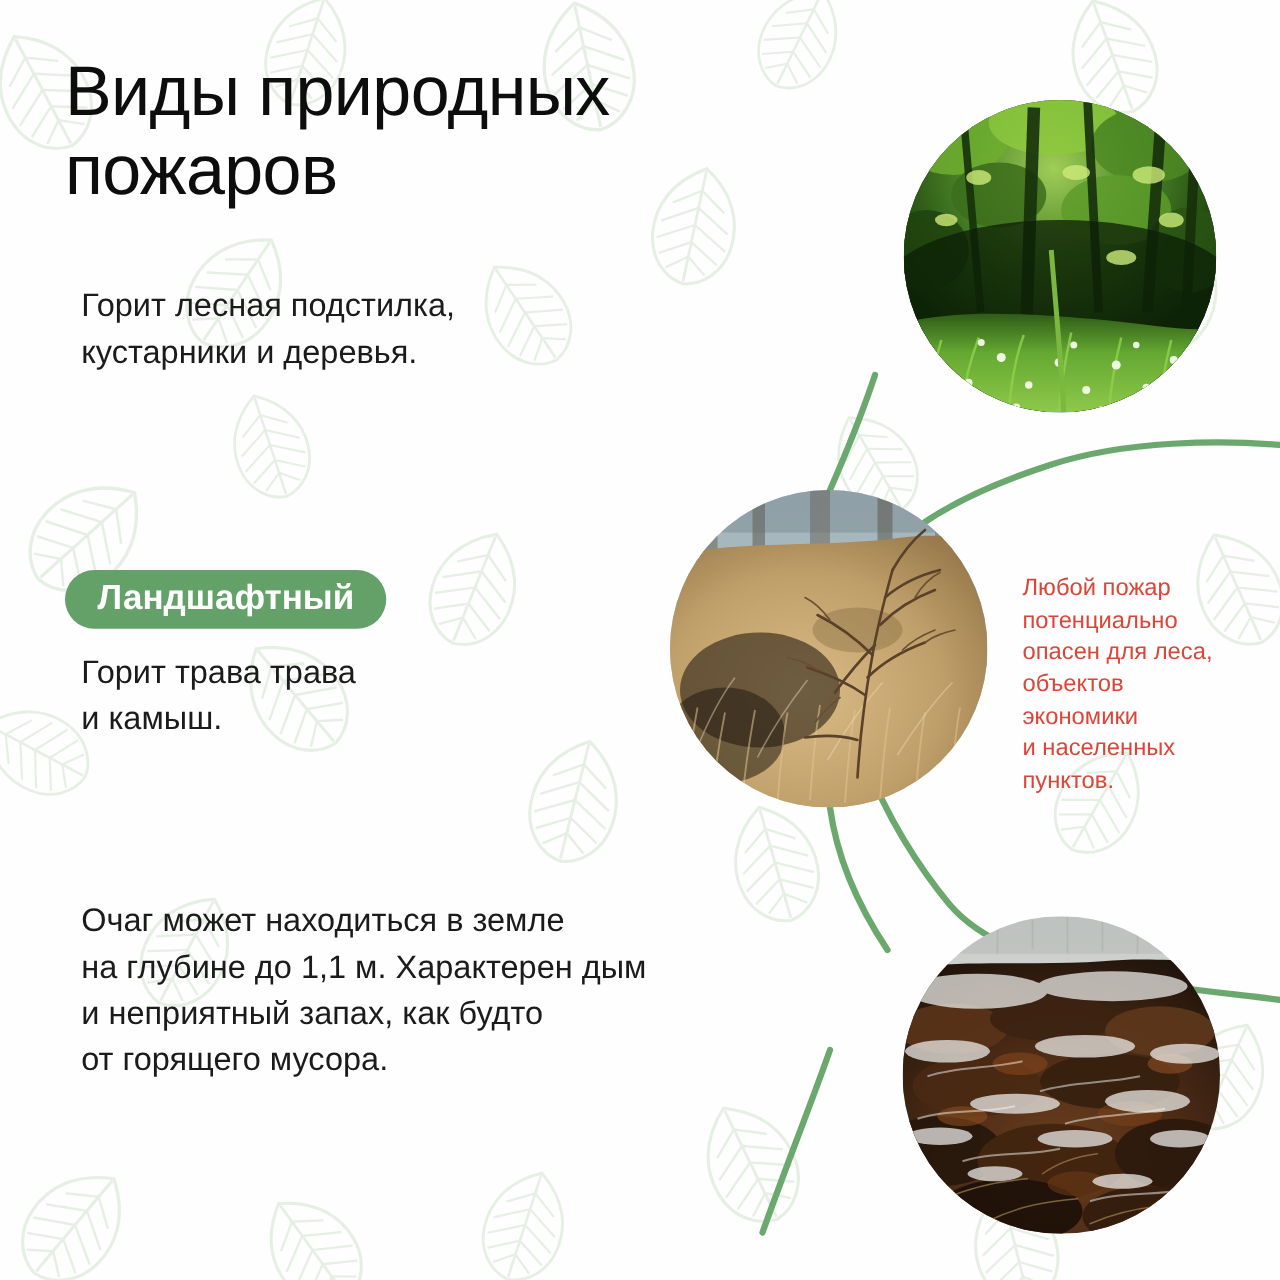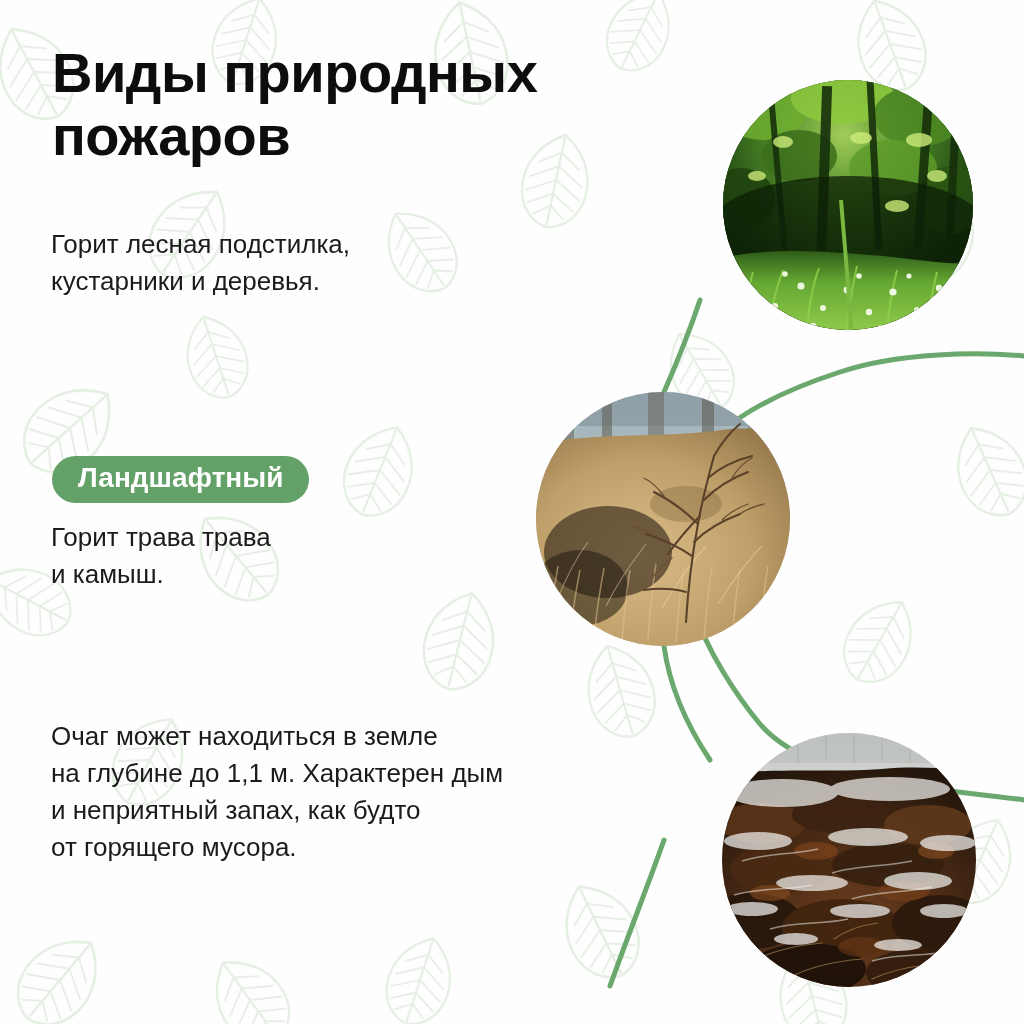--- a/index.html
+++ b/index.html
@@ -43,21 +43,21 @@
   }
 
   #page-title {
     position: absolute;
     left: 52px;
     top: 42px;
     width: 600px;
     margin: 0;
     font-size: 56px;
     line-height: 1.12;
-    font-weight: bold;
+    font-weight: normal;
     letter-spacing: -0.5px;
     color: #0d0d0d;
   }
 
   .block { position: absolute; left: 0; }
   .block-1 { top: 210px; }
   .block-2 { top: 456px; }
   .block-3 { top: 702px; }
 
   .badge {
@@ -68,21 +68,21 @@
     background: #63a169;
     color: #ffffff;
     font-size: 28px;
     line-height: 1.1;
     font-weight: bold;
     white-space: nowrap;
   }
 
   .body-text {
     margin: 16px 0 0 0;
-    padding-left: 51px;
+    padding-left: 65px;
     font-size: 26px;
     line-height: 1.42;
     color: #1b1b1b;
     white-space: pre-line;
   }
 
   
   #warning-note {
     position: absolute;
     left: 818px;
@@ -176,20 +176,27 @@
     </div>
 
     <div class="block block-3">
       <p class="body-text">Очаг может находиться в земле
 на глубине до 1,1 м. Характерен дым
 и неприятный запах, как будто
 от горящего мусора.</p>
     </div>
   </div>
 
+  <p id="warning-note">Любой пожар
+потенциально
+опасен для леса,
+объектов
+экономики
+и населенных
+пунктов.</p>
 
   <div class="photo-circle" id="circle-forest">
     <svg viewBox="0 0 250 250" xmlns="http://www.w3.org/2000/svg">
       <defs>
         <radialGradient id="fg-light" cx="48%" cy="22%" r="62%">
           <stop offset="0%" stop-color="#a8d65c"></stop>
           <stop offset="45%" stop-color="#4f8c2a"></stop>
           <stop offset="100%" stop-color="#123008"></stop>
         </radialGradient>
         <linearGradient id="fg-ground" x1="0" y1="0" x2="0" y2="1">

